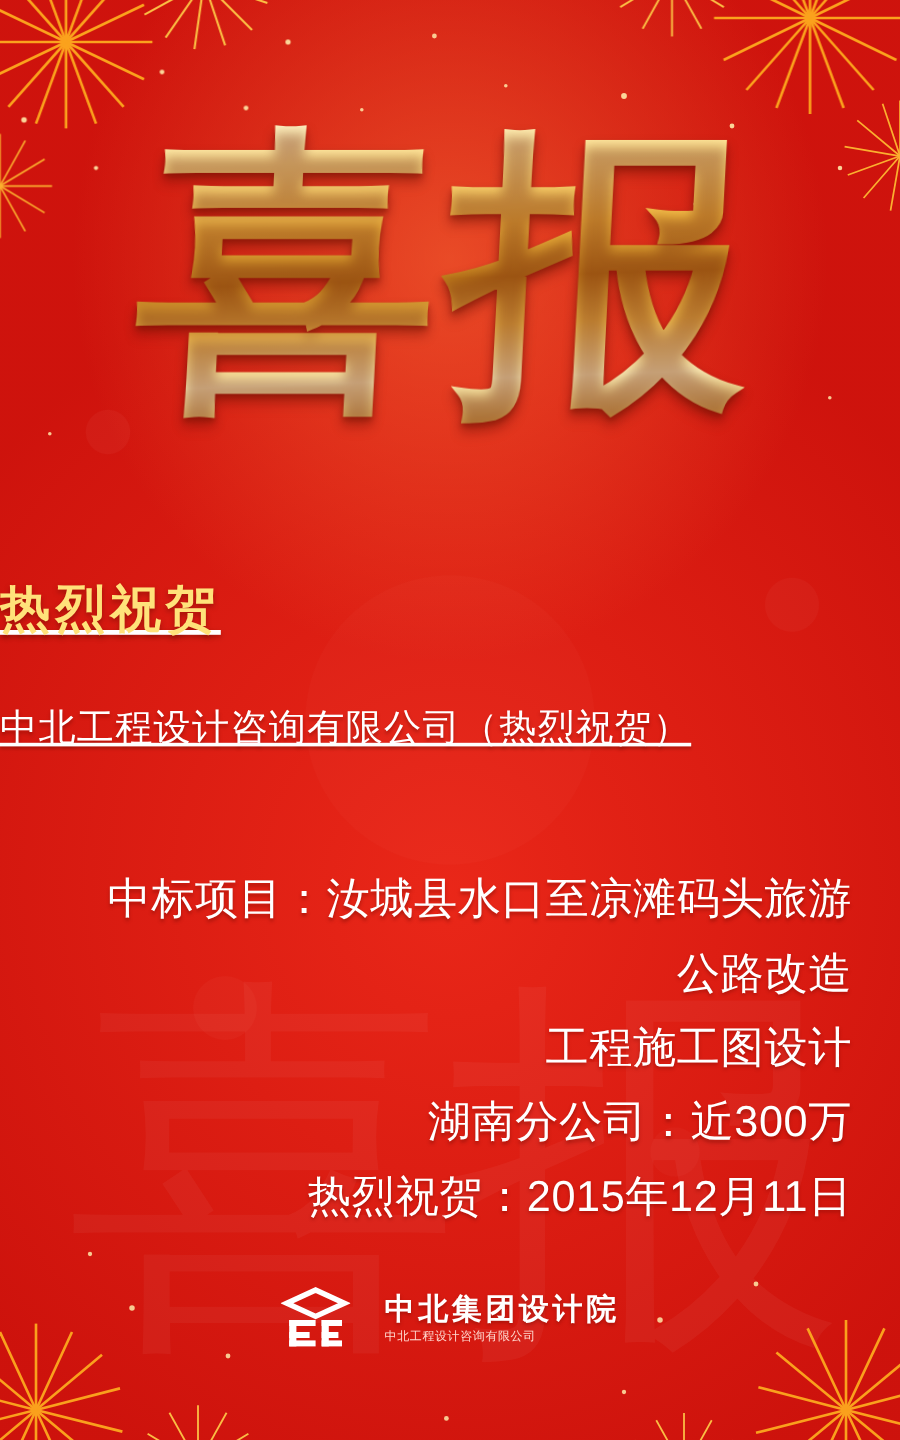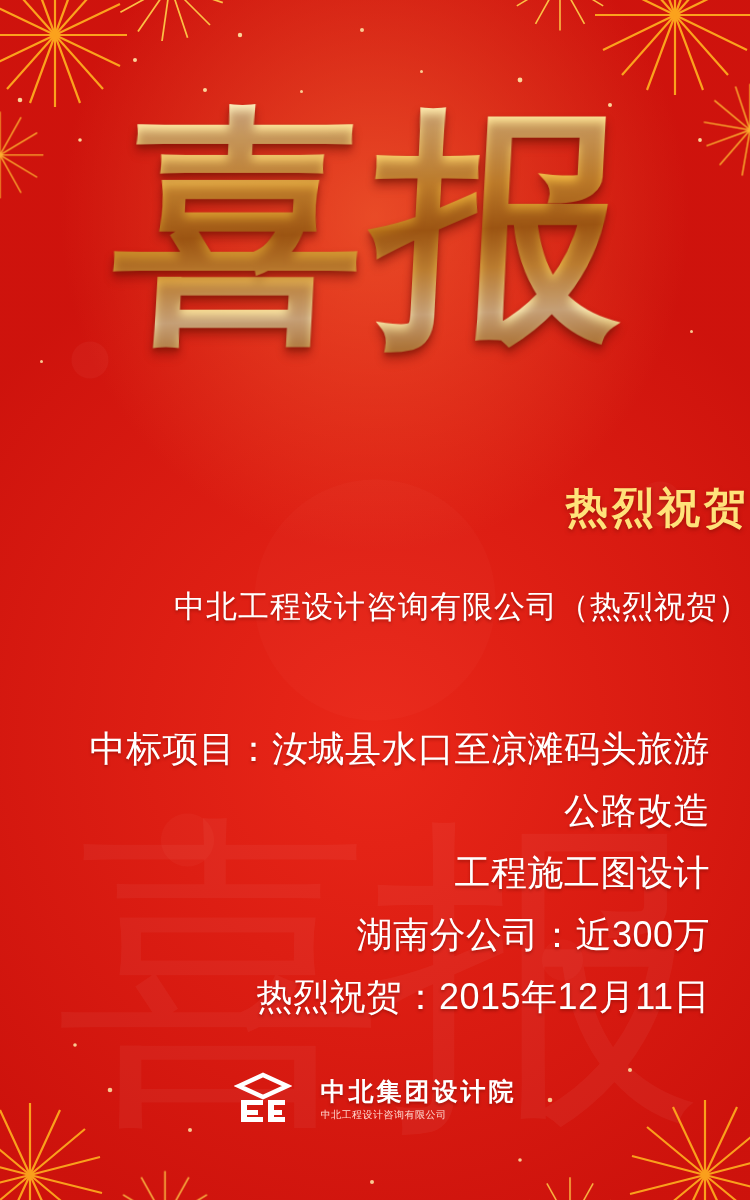--- a/index.html
+++ b/index.html
@@ -89,22 +89,23 @@
     text-shadow:0 6px 10px rgba(90,10,0,0.35);
     filter:drop-shadow(0 3px 2px rgba(120,20,0,.45));
     transform:skewX(-3deg);
   }
 
   
   .content {
     position:absolute;
     left:0; right:0;
     top:480px;
-    text-align:right;
+    text-align:left;
     color:#fff;
+    text-decoration:underline;
   }
   .headline {
     font-size:42px;
     font-weight:700;
     letter-spacing:4px;
     color:#ffe27a;
     text-shadow:0 2px 4px rgba(110,12,0,.5);
     margin-bottom:44px;
   }
   .sub-line {

